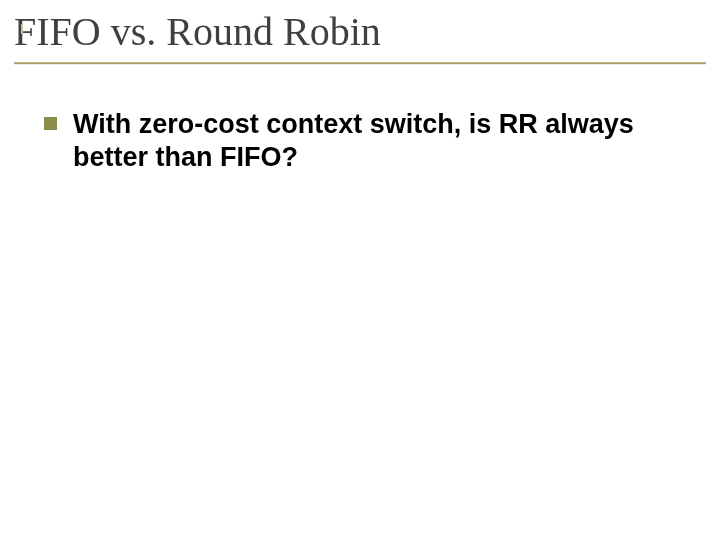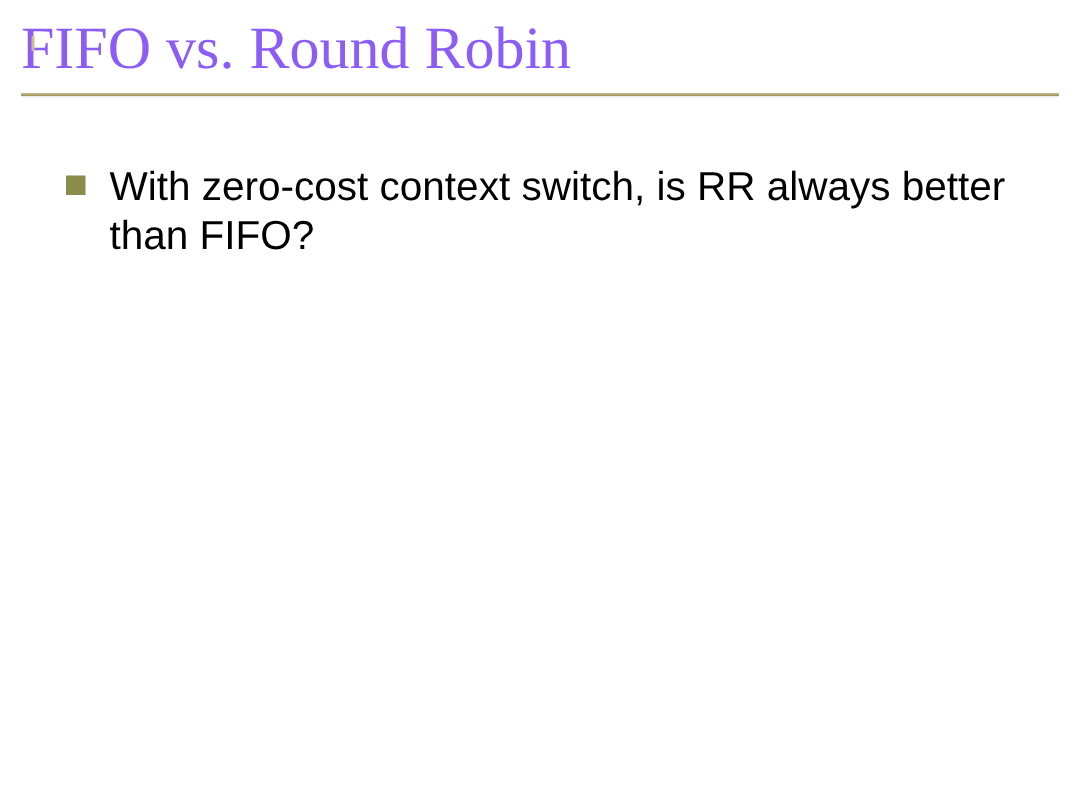--- a/index.html
+++ b/index.html
@@ -19,21 +19,21 @@
   }
   .title-wrap {
     position: absolute;
     left: 14px;
     right: 14px;
     top: 10px;
   }
   .title {
     font-size: 40px;
     line-height: 1.1;
-    color: #8b5cf6; 
+    color: #404040; 
     font-weight: 400;
     margin: 0;
     padding: 0 0 6px 0;
   }
   .title-rule {
     height: 2px;
     margin-top: 2px;
   }
   .title-rule .hr-line {
     height: 2px;
@@ -65,20 +65,21 @@
     width: 13px;
     height: 13px;
     margin-top: 9px;
     background: #8b8b4a; 
     flex: 0 0 auto;
   }
   .bullet-text {
     font-size: 27px;
     line-height: 1.22;
     color: #000;
+    font-weight: bold;
   }
 </style>
 </head>
 <body>
 
 <div class="slide">
 
   <div class="title-wrap">
     <div class="vstem"></div>
     <h1 class="title">FIFO vs. Round Robin</h1>

